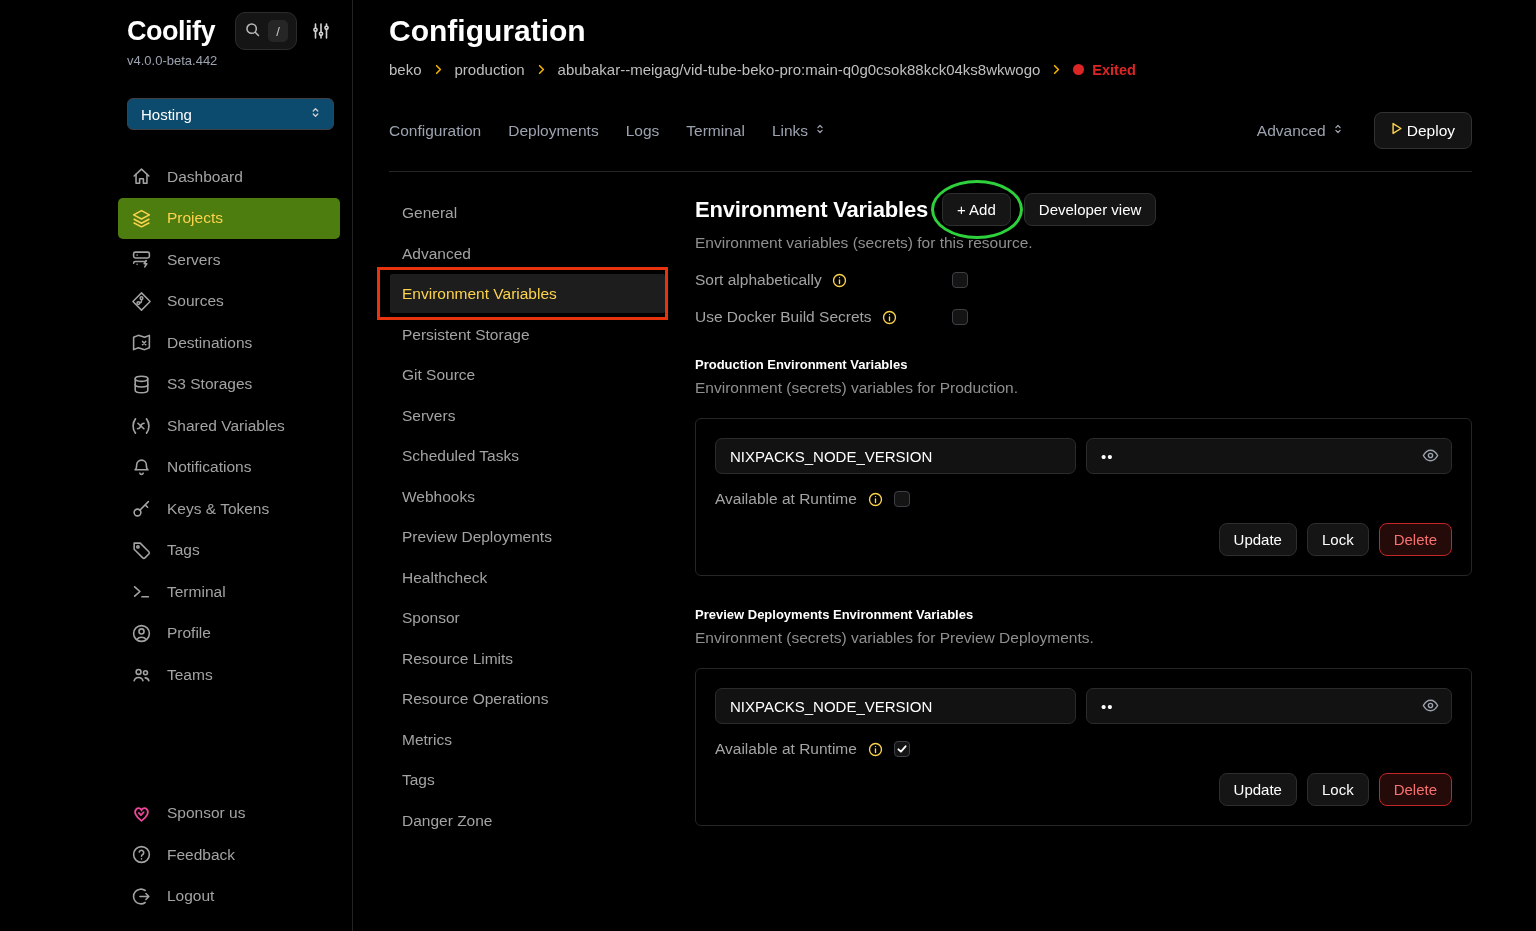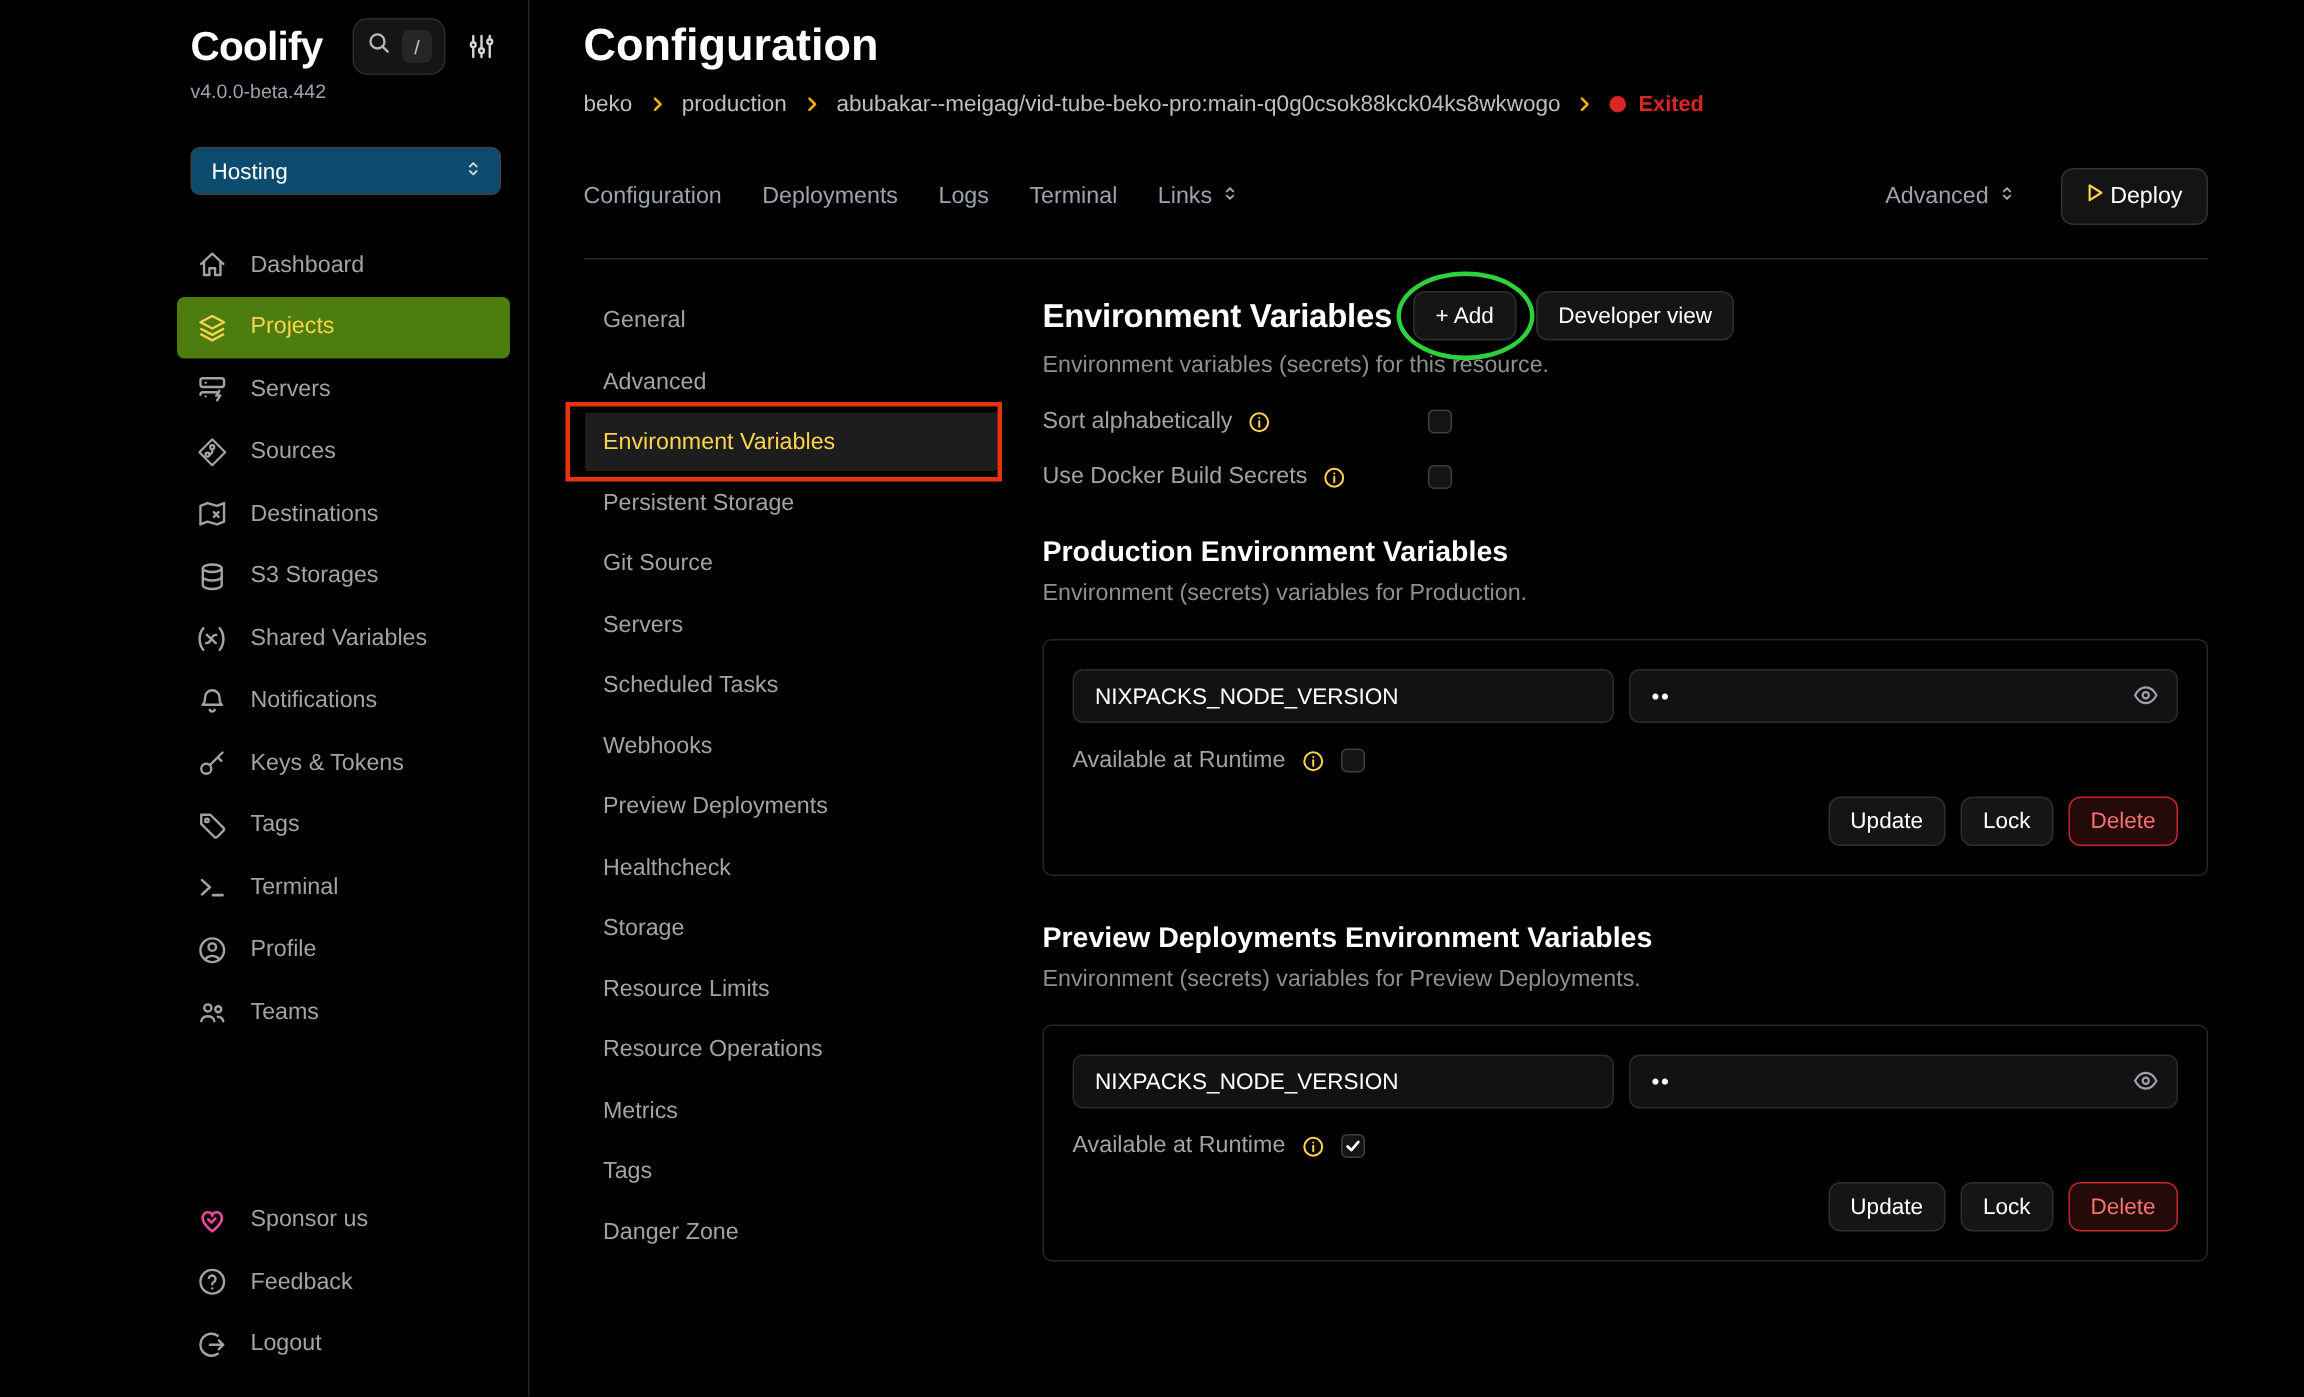--- a/index.html
+++ b/index.html
@@ -72,21 +72,21 @@
 
   .toggle-row { display:flex; align-items:center; margin-top:19px; }
   .toggle-label-wrap { display:flex; align-items:center; gap:9px; width:257px; }
   .toggle-label { font-size:15.5px; color:#a3a3a3; }
   .info-icon { color:#fcd34d; display:flex; }
   .checkbox { width:16px; height:16px; border:1px solid #3f3f46; border-radius:4px;
     background:#141414; cursor:pointer; display:flex; align-items:center; justify-content:center; }
   .checkbox svg { display:none; }
   .checkbox.checked svg { display:block; }
 
-  .section-title { font-size:19px; font-weight:700; margin-top:31px; }
+  .section-title { font-size:13px; font-weight:700; margin-top:31px; }
   .section-sub { margin-top:7px; font-size:15.5px; color:#8f8f8f; }
   .card { border:1px solid #262626; border-radius:6px; margin-top:21px; padding:19px; }
   .var-row { display:flex; gap:10px; }
   .key-input { width:361px; height:36px; background:#121212; border:1px solid #2b2b2b;
     border-radius:7px; color:#fff; font-size:15px; padding:0 14px;
     font-family:"Liberation Sans", sans-serif; }
   .val-wrap { flex:1; position:relative; }
   .val-input { width:100%; height:36px; background:#121212; border:1px solid #2b2b2b;
     border-radius:7px; color:#fff; font-size:15px; padding:0 42px 0 14px; letter-spacing:1px;
     font-family:"Liberation Sans", sans-serif; }
@@ -361,21 +361,21 @@
           <span>Environment Variables</span>
           <span class="annotation-box"></span>
         </div>
         <div class="subnav-item">Persistent Storage</div>
         <div class="subnav-item">Git Source</div>
         <div class="subnav-item">Servers</div>
         <div class="subnav-item">Scheduled Tasks</div>
         <div class="subnav-item">Webhooks</div>
         <div class="subnav-item">Preview Deployments</div>
         <div class="subnav-item">Healthcheck</div>
-        <div class="subnav-item">Storage</div>
+        <div class="subnav-item">Sponsor</div>
         <div class="subnav-item">Resource Limits</div>
         <div class="subnav-item">Resource Operations</div>
         <div class="subnav-item">Metrics</div>
         <div class="subnav-item">Tags</div>
         <div class="subnav-item">Danger Zone</div>
       </div>
 
       <div class="panel">
         <div class="panel-title-row">
           <span class="panel-title">Environment Variables</span>

